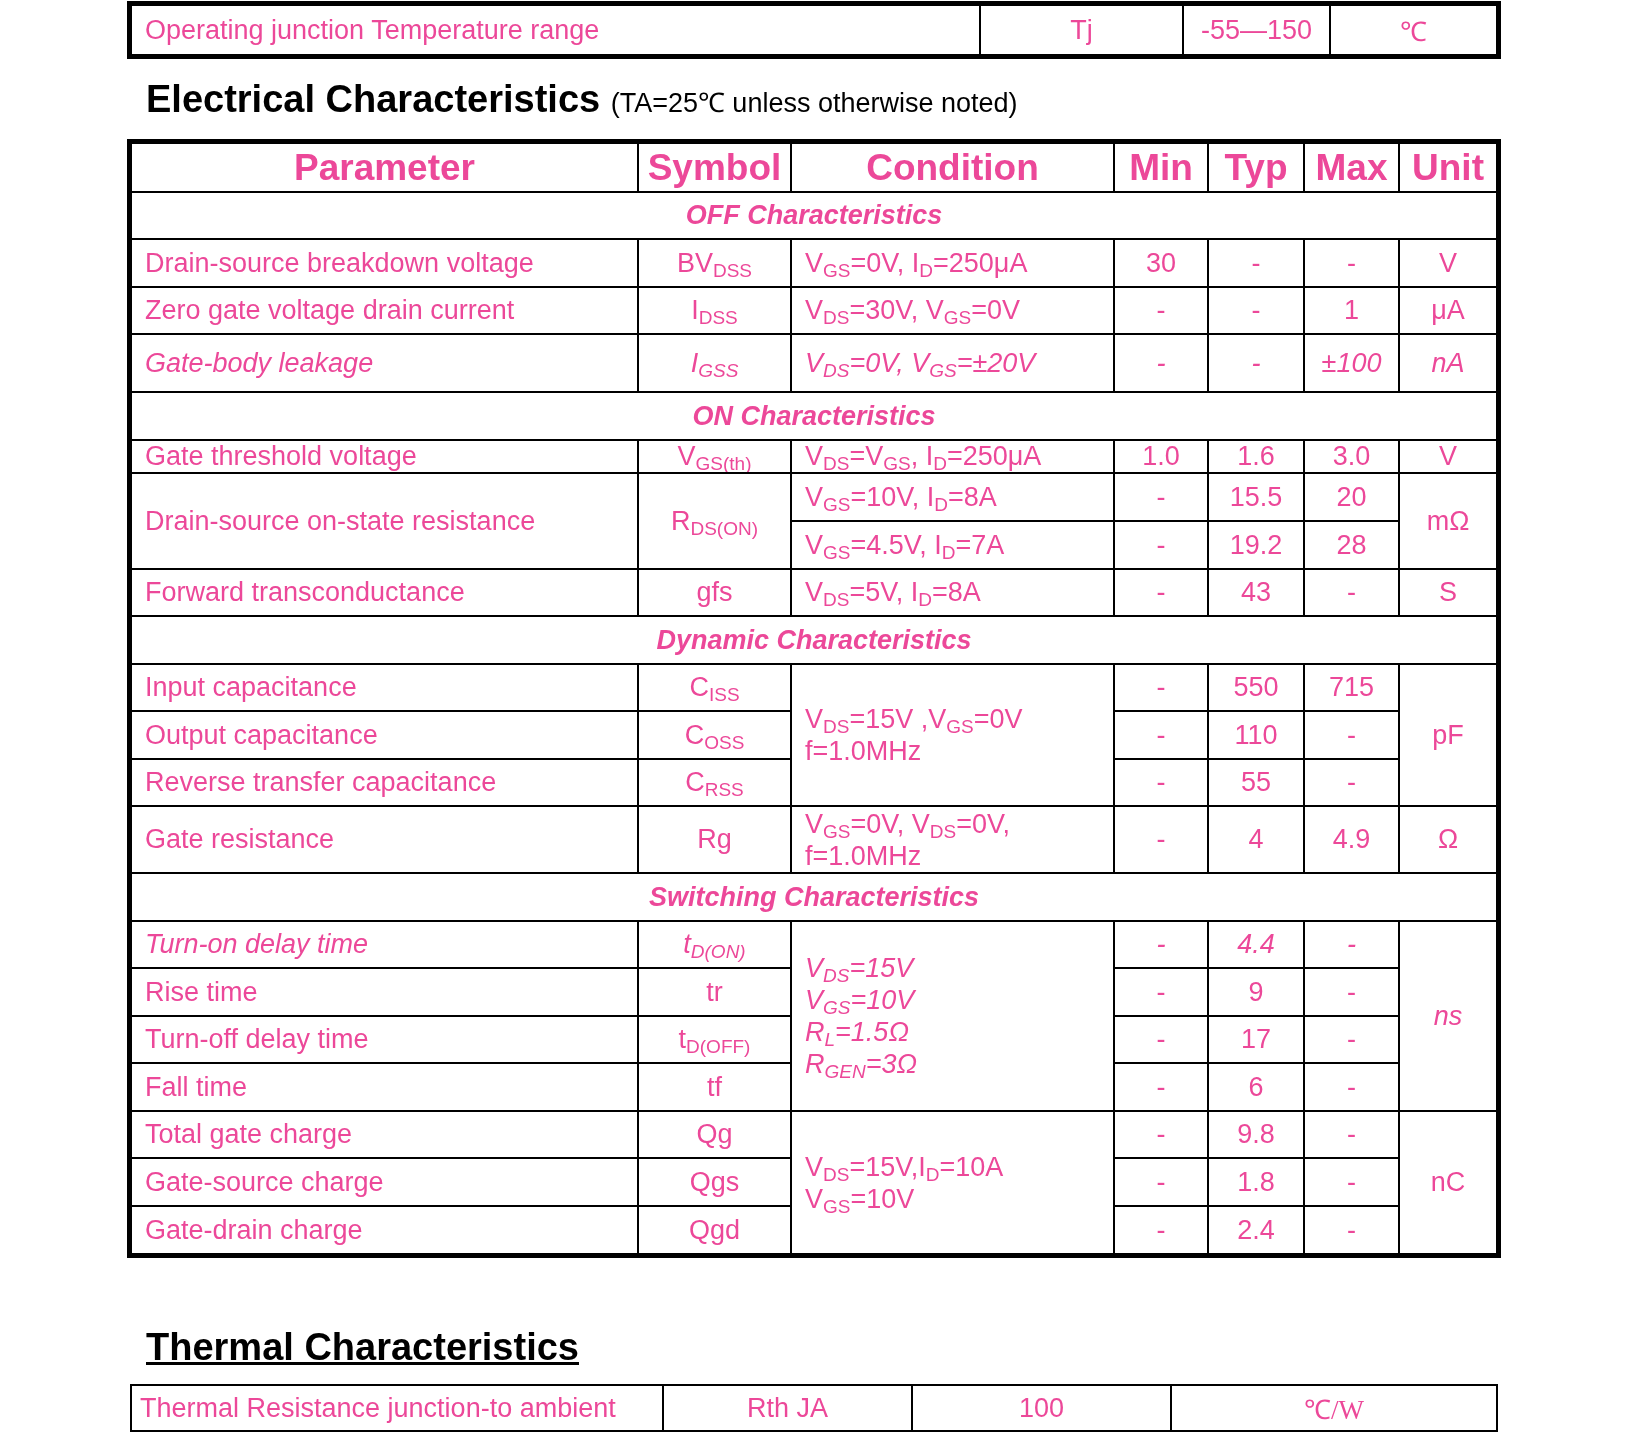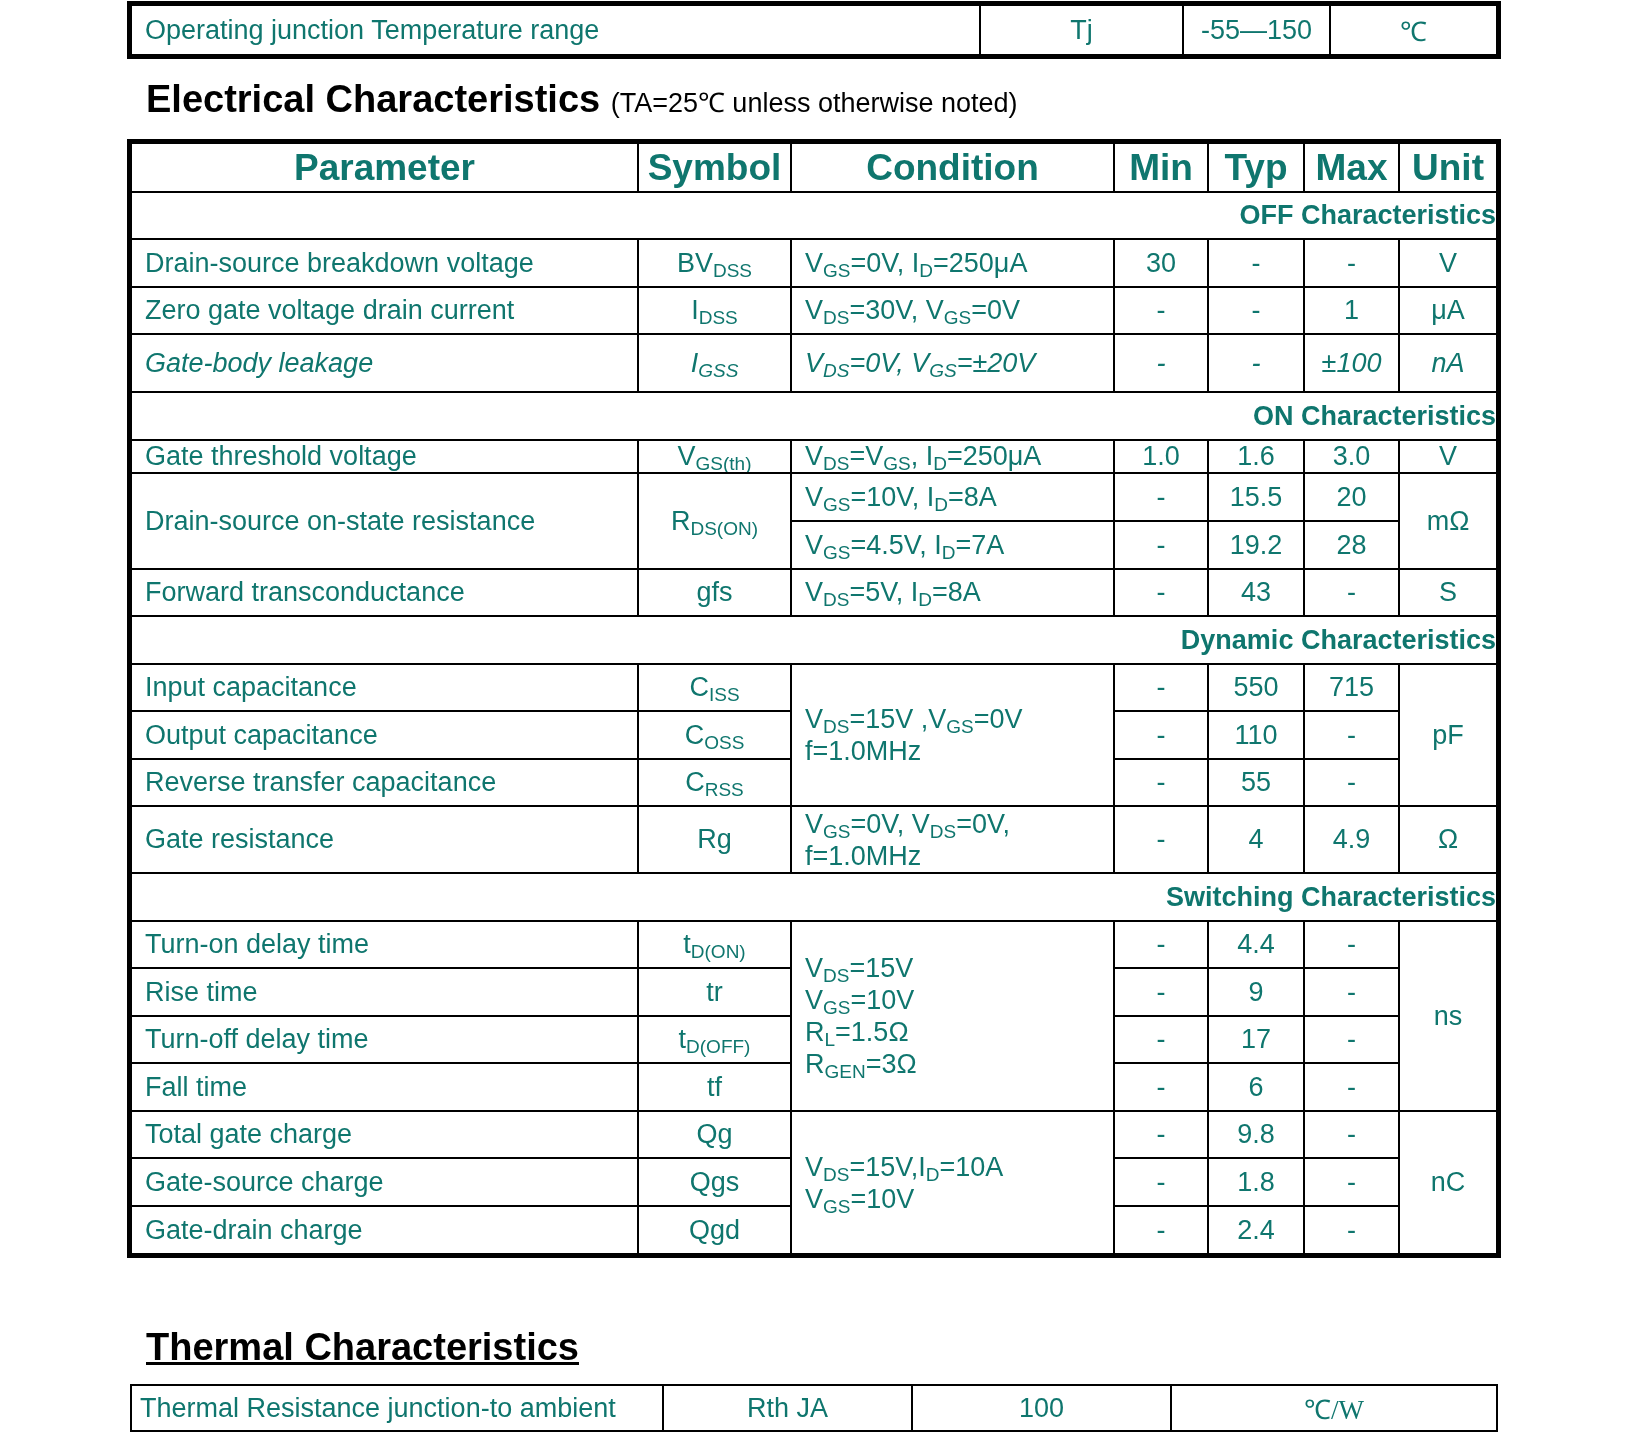--- a/index.html
+++ b/index.html
@@ -1,25 +1,25 @@
 <!DOCTYPE html>
 <html><head>
 <meta charset="utf-8">
 <style>
   html, body { margin:0; padding:0; background:#ffffff; }
   body { width:1639px; height:1434px; position:relative; overflow:hidden;
          font-family:"Liberation Sans", sans-serif; color:#000; }
   table.grid { position:absolute; border-collapse:collapse; table-layout:fixed;
-               font-family:"Liberation Sans", sans-serif; font-size:27px; color:#0f766e; }
+               font-family:"Liberation Sans", sans-serif; font-size:27px; color:#ec4899; }
   table.grid td, table.grid th { border:2px solid #000; padding:0; vertical-align:middle; overflow:hidden; white-space:nowrap; }
   table.outer { outline:4px solid #000; outline-offset:-1px; }
   .l { text-align:left; padding-left:13px !important; }
   .c { text-align:center; }
   th { font-weight:bold; font-size:37px; }
-  .sect { font-weight:bold; text-align:right; }
+  .sect { font-weight:bold; text-align:center;font-style:italic; }
   sub { font-size:19px; vertical-align:-5px; line-height:0; }
   .multi { white-space:normal !important; line-height:32px; }
   h2 { margin:0; position:absolute; font-weight:bold; font-size:38px; white-space:nowrap; }
   h2 .note { font-weight:normal; font-size:27px; }
   .serif { font-family:"Liberation Serif", serif; }
 </style>
 </head>
 <body>
 
 <table class="grid outer" style="left:130px; top:4px; width:1366px; height:52px;">
@@ -165,21 +165,21 @@
     <td class="l multi">V<sub>GS</sub>=0V, V<sub>DS</sub>=0V,<br><span>f=1.0MHz</span></td>
     <td class="c">-</td>
     <td class="c">4</td>
     <td class="c">4.9</td>
     <td class="c">Ω</td>
   </tr>
 
   <tr style="height:48px;">
     <td colspan="7" class="sect">Switching Characteristics</td>
   </tr>
-  <tr style="height:47px;">
+  <tr style="height:47px;font-style:italic;">
     <td class="l">Turn-on delay time</td>
     <td class="c"><span>t</span><sub>D(ON)</sub></td>
     <td rowspan="4" class="l multi">V<sub>DS</sub>=15V<br>V<sub>GS</sub>=10V<br>R<sub>L</sub>=1.5Ω<br>R<sub>GEN</sub>=3Ω</td>
     <td class="c">-</td>
     <td class="c">4.4</td>
     <td class="c">-</td>
     <td rowspan="4" class="c">ns</td>
   </tr>
   <tr style="height:48px;">
     <td class="l">Rise time</td>

